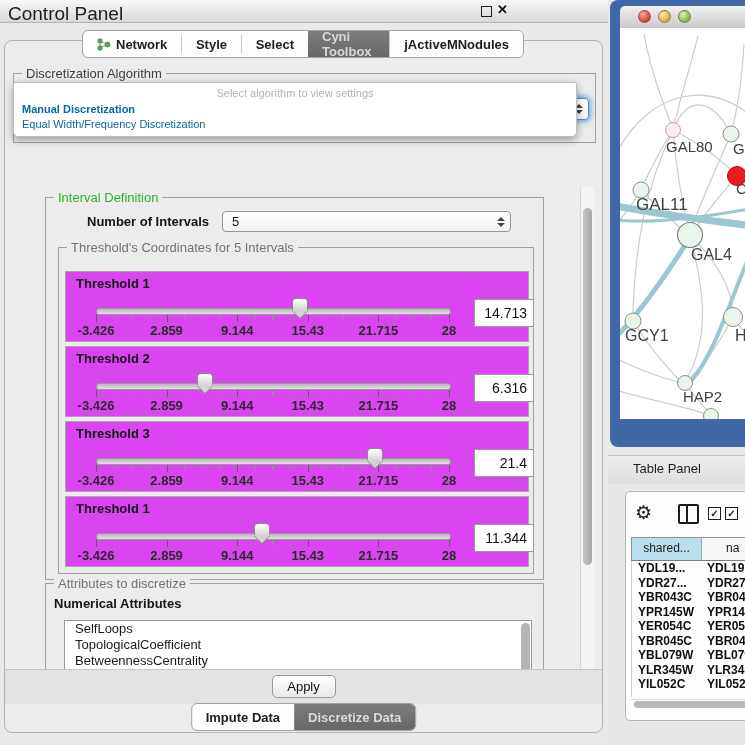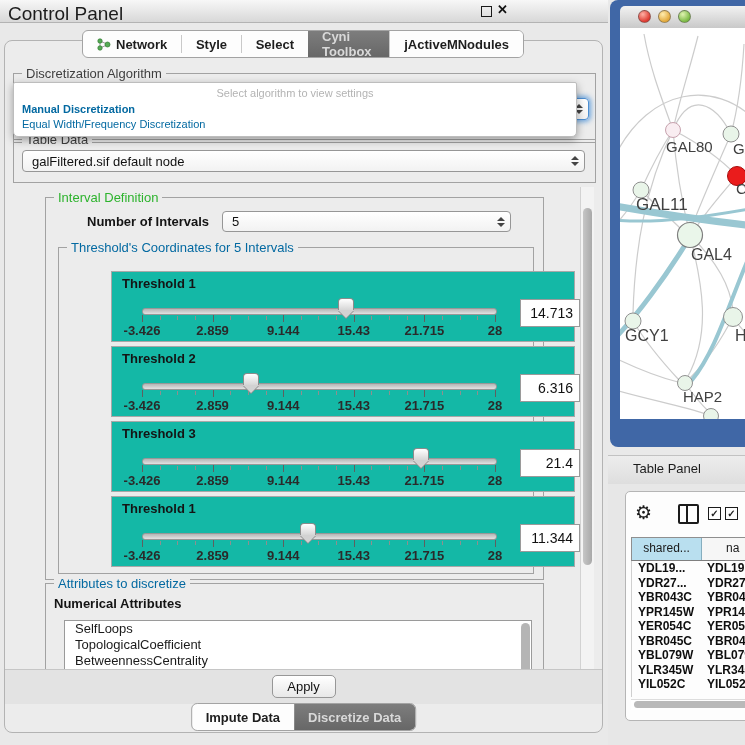--- a/index.html
+++ b/index.html
@@ -21,21 +21,21 @@
   .tabstrip .tab.sel{background:linear-gradient(#7d7d7d,#676767);color:#d9d9d9;}
   .top-tabs{left:303px;top:30px;transform:translateX(-50%);}
   .bottom-tabs{left:50%;top:662px;transform:translateX(-50%);}
 
   .outer-panel{left:4px;top:40px;width:597px;height:691px;border:1px solid #b3b3b3;border-radius:8px;
                background:#ececec;}
 
   .group{position:absolute;border:1px solid #a2a2a2;}
   .group-title{position:absolute;top:-8px;left:8px;background:#ececec;padding:0 4px;font-size:13px;color:#3f3f3f;white-space:nowrap;}
   .gt-green{color:#2db32d;}
-  .gt-blue{color:#0369a1;}
+  .gt-blue{color:#737373;}
 
   .combo{position:absolute;background:linear-gradient(#ffffff,#f2f2f2);border:1px solid #969696;border-radius:4px;
          font-size:13px;display:flex;align-items:center;padding-left:9px;color:#111;}
   .combo .spin{position:absolute;right:5px;top:0;bottom:0;display:flex;flex-direction:column;justify-content:center;gap:2px;}
   .combo .spin i{display:block;width:0;height:0;border-left:4px solid transparent;border-right:4px solid transparent;}
   .combo .spin .up{border-bottom:4px solid #444;}
   .combo .spin .dn{border-top:4px solid #444;}
   .combo.focus{border-color:#4d8fd2;box-shadow:0 0 5px 2px rgba(90,155,220,.85);}
 
   
@@ -46,21 +46,21 @@
   .popup .opt.bold{font-weight:700;top:20px;}
   .popup .opt.plain{top:35px;}
 
   
   .scrollarea{left:8px;top:146px;width:581px;height:482px;overflow:hidden;}
   .vscroll{position:absolute;right:0;top:0;bottom:0;width:13px;background:#f3f3f3;border-left:1px solid #d2d2d2;}
   .vscroll .thumb{position:absolute;left:2px;width:9px;border-radius:5px;background:linear-gradient(90deg,#c6c6c6,#a9a9a9);}
 
   .label-b{font-size:13px;font-weight:700;color:#141414;position:absolute;white-space:nowrap;}
 
-  .thr-panel{position:absolute;left:6px;width:462px;height:69px;border:1px solid #a8a8a8;background:#14b8a6;margin-left:46px;}
+  .thr-panel{position:absolute;left:6px;width:462px;height:69px;border:1px solid #a8a8a8;background:#d946ef;}
   .slider-track{position:absolute;left:30px;top:36px;width:353px;height:5px;border:1px solid #989898;border-radius:3px;
                 background:linear-gradient(#b6b6b6,#e2e2e2);}
   .slider-thumb{position:absolute;top:26px;width:14px;height:11px;border:1px solid #8b8b8b;border-bottom:none;
                 border-radius:4px 4px 0 0;background:linear-gradient(#ffffff,#d6d6d6);z-index:2;}
   .slider-thumb::after{content:"";position:absolute;left:-1px;top:11px;width:0;height:0;
                 border-left:8px solid transparent;border-right:8px solid transparent;border-top:8px solid #d2d2d2;
                 filter:drop-shadow(0 1px 0 #8b8b8b);}
   .ticks-minor{position:absolute;left:30px;top:44px;width:354px;height:4px;
                background:repeating-linear-gradient(to right,#8f8f8f 0 1px,transparent 1px 17.65px);}
   .tick-major{position:absolute;top:43px;width:1px;height:7px;background:#5f5f5f;}
@@ -159,30 +159,20 @@
   <div class="group" style="left:8px;top:32px;width:581px;height:68px;">
     <span class="group-title">Discretization Algorithm</span>
     <div class="combo focus" style="left:8px;top:24px;width:556px;height:20px;">
       <span class="spin">
           <i class="up"></i>
           <i class="dn"></i>
         </span>
     </div>
   </div>
 
-  <div class="group" style="left:8px;top:98px;width:581px;height:42px;">
-    <span class="group-title">Table Data</span>
-    <div class="combo" style="left:8px;top:10px;width:552px;height:20px;">
-      <span>galFiltered.sif default node</span>
-      <span class="spin">
-          <i class="up"></i>
-          <i class="dn"></i>
-        </span>
-    </div>
-  </div>
 
   <div class="abs scrollarea">
 
     <div class="group" style="left:32px;top:10px;width:497px;height:381px;">
       <span class="group-title gt-green">Interval Definition</span>
 
       <span class="label-b" style="left:41px;top:16px;">Number of Intervals</span>
       <div class="combo" style="left:176px;top:13px;width:278px;height:19px;">
         <span>5</span>
         <span class="spin">

